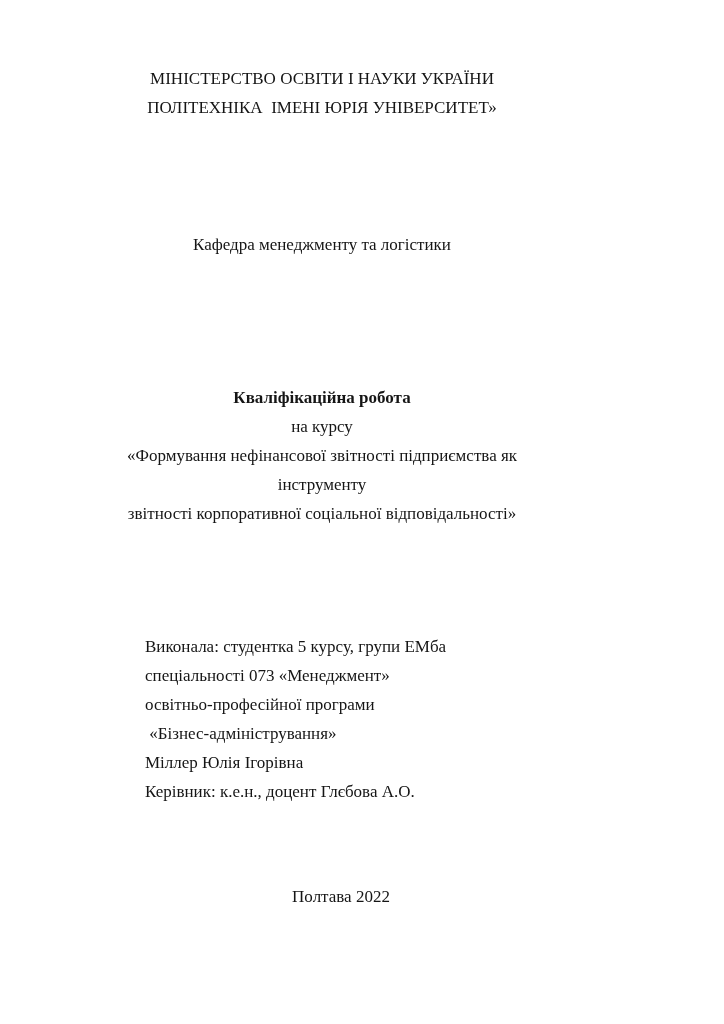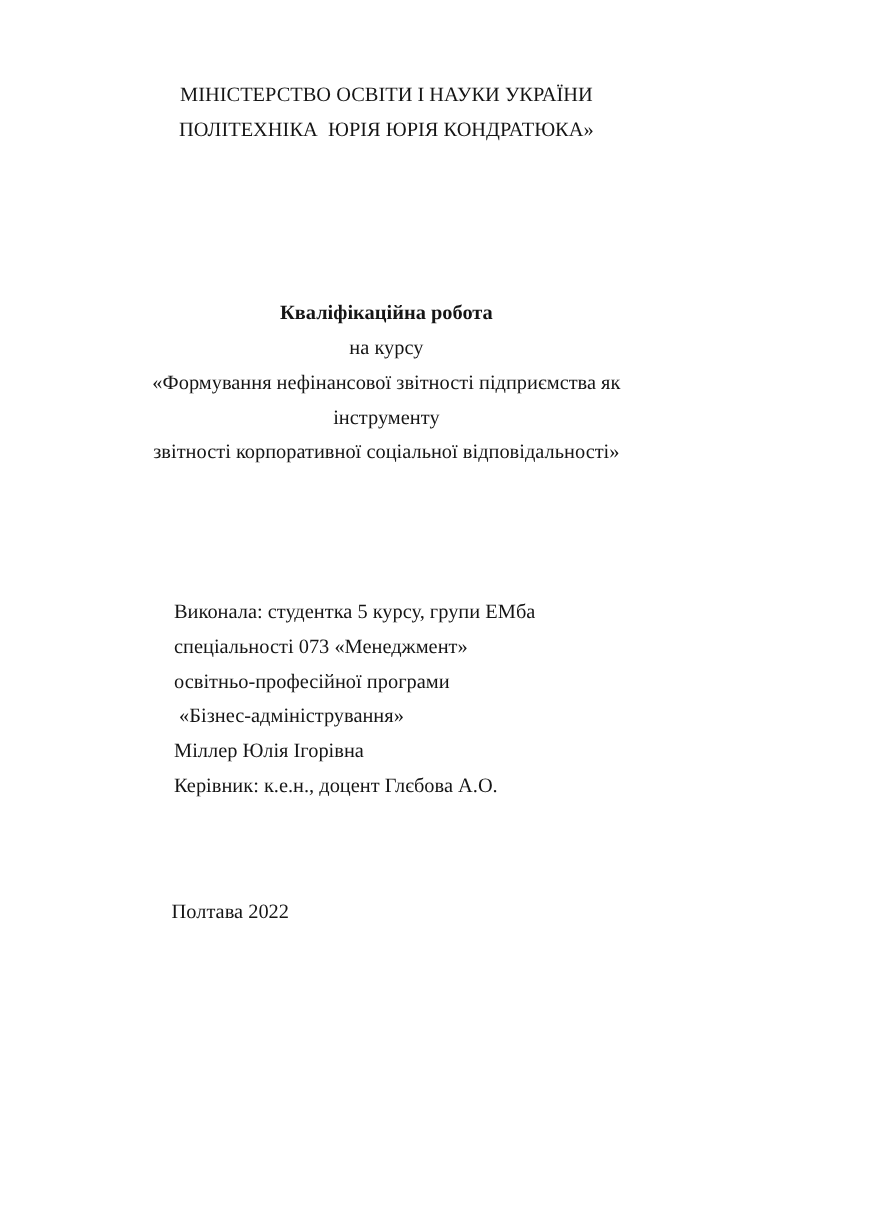--- a/index.html
+++ b/index.html
@@ -39,35 +39,37 @@
     font-weight: bold;
     white-space: pre-wrap;
     margin-top: 36px;
   }
   .author-block {
     margin-top: 104px;
     margin-left: 40px;
     text-align: left;
   }
   .city-year {
+    text-align: center;
     margin-top: 76px;
     padding-left: 38px;
     white-space: pre-wrap;
   }
 </style>
 </head>
 <body>
 
 <div class="page">
 
   <div class="ministry">
     <div class="line">МІНІСТЕРСТВО ОСВІТИ І НАУКИ УКРАЇНИ</div>
-    <div class="line">ПОЛІТЕХНІКА  ЮРІЯ ЮРІЯ КОНДРАТЮКА»</div>
+    <div class="line">ПОЛІТЕХНІКА  ІМЕНІ ЮРІЯ УНІВЕРСИТЕТ»</div>
   </div>
 
+  <div class="department">Кафедра менеджменту та логістики</div>
 
   <div class="title-block">
     <div class="work-type">Кваліфікаційна робота</div>
     <div class="line">на курсу</div>
     <div class="line">«Формування нефінансової звітності підприємства як інструменту</div>
     <div class="line">звітності корпоративної соціальної відповідальності»</div>
   </div>
 
   <div class="author-block">
     <div class="line">Виконала: студентка 5 курсу, групи ЕМба</div>

